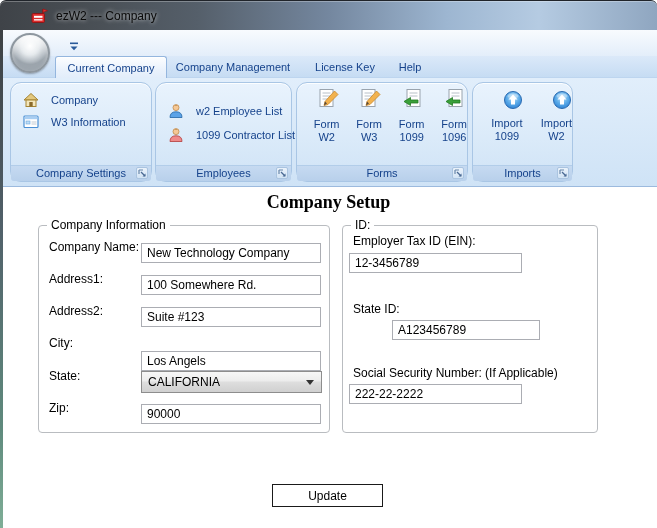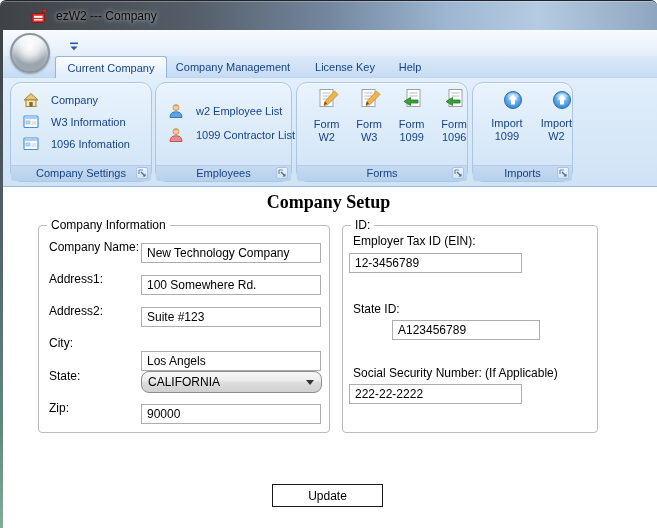--- a/index.html
+++ b/index.html
@@ -51,21 +51,21 @@
   .icon22{width:23px;height:23px;}
 
   
   .content{position:absolute;left:0;top:187px;width:657px;height:341px;background:#fff;}
   .heading{position:absolute;left:0;top:5px;width:657px;text-align:center;margin:0;
     font-family:"Liberation Serif",serif;font-size:18px;font-weight:bold;color:#000;}
   .gbox{position:absolute;border:1px solid #b9bcc0;border-radius:4px;background:#fff;}
   .legend{position:absolute;top:-8px;left:8px;background:#fff;padding:0 4px;font-size:12px;color:#000;}
   .f-label{position:absolute;font-size:12px;color:#000;white-space:nowrap;}
   .f-input{position:absolute;height:20px;border:1px solid #abadb3;background:#fff;font-size:12px;color:#000;padding:1px 5px;}
-  .f-select{position:absolute;height:22px;border:1px solid #8d8d8d;border-radius:8px;cursor:pointer;
+  .f-select{position:absolute;height:22px;border:1px solid #8d8d8d;border-radius:0;cursor:pointer;
     background:linear-gradient(#f7f7f7,#ececec 45%,#dedede 50%,#d0d0d0);display:flex;align-items:center;
     padding:0 6px;font-size:12px;color:#000;}
   .f-select .arrow{position:absolute;right:7px;top:8px;width:0;height:0;border-left:4px solid transparent;
     border-right:4px solid transparent;border-top:5px solid #333;}
   .update-btn{position:absolute;left:272px;top:297px;width:111px;height:23px;background:#fff;border:1px solid #1a1a1a;
     font-size:12px;color:#000;cursor:pointer;}
 </style>
 </head>
 <body>
 
@@ -129,32 +129,20 @@
               <svg width="16" height="16" viewBox="0 0 16 16">
                 <rect x="1" y="2" width="14" height="11.5" rx="1" fill="#ffffff" stroke="#4a8fd4" stroke-width="1.2"></rect>
                 <rect x="1.6" y="2.6" width="12.8" height="2.6" fill="#a8cef2"></rect>
                 <rect x="3" y="7" width="4" height="3" fill="#bcdcf6" stroke="#6aa6dc" stroke-width="0.6"></rect>
                 <rect x="8.5" y="7.5" width="5" height="1" fill="#c2cad2"></rect>
                 <rect x="8.5" y="9.5" width="5" height="1" fill="#c2cad2"></rect>
               </svg>
             </span>
             <span>W3 Information</span>
           </div>
-          <div class="item-row">
-            <span class="icon16">
-              <svg width="16" height="16" viewBox="0 0 16 16">
-                <rect x="1" y="2" width="14" height="11.5" rx="1" fill="#ffffff" stroke="#4a8fd4" stroke-width="1.2"></rect>
-                <rect x="1.6" y="2.6" width="12.8" height="2.6" fill="#a8cef2"></rect>
-                <rect x="3" y="7" width="4" height="3" fill="#bcdcf6" stroke="#6aa6dc" stroke-width="0.6"></rect>
-                <rect x="8.5" y="7.5" width="5" height="1" fill="#c2cad2"></rect>
-                <rect x="8.5" y="9.5" width="5" height="1" fill="#c2cad2"></rect>
-              </svg>
-            </span>
-            <span>1096 Infomation</span>
-          </div>
         </div>
         <div class="rgroup-caption">
           <span>Company Settings</span>
           <span class="launcher">
             <svg width="9" height="9" viewBox="0 0 9 9">
               <path d="M1,1 H5 M1,1 V5" stroke="#6a88aa" stroke-width="1.2" fill="none"></path>
               <line x1="3" y1="3" x2="7" y2="7" stroke="#4a6a94" stroke-width="1.2"></line>
               <polygon points="7.5,4.5 7.5,7.5 4.5,7.5" fill="#4a6a94"></polygon>
             </svg>
           </span>

